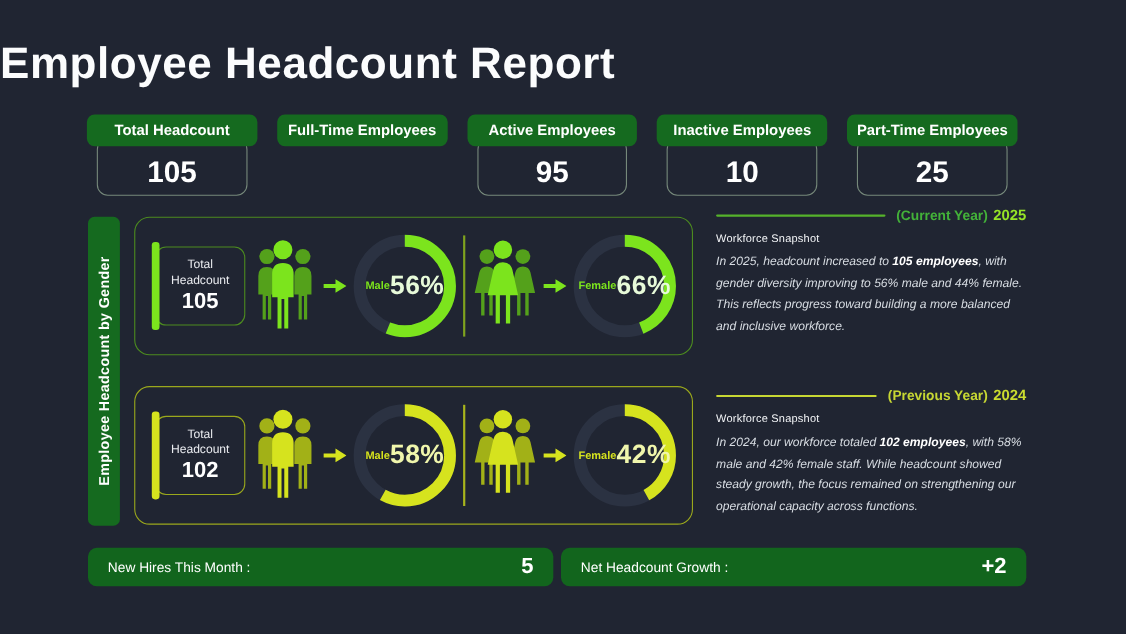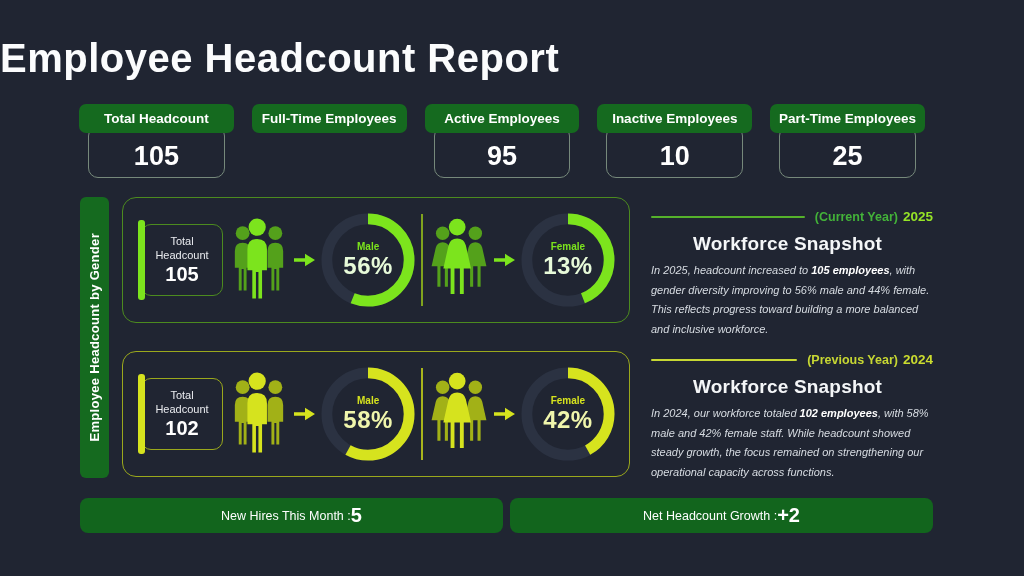--- a/index.html
+++ b/index.html
@@ -61,45 +61,45 @@
   .people{height:84px;width:60px;}
   .p-side{fill:var(--side);}
   .p-front{fill:var(--accent);}
 
   .arrow{width:21px;height:14px;fill:var(--accent);flex:0 0 auto;}
 
   .donut-wrap{position:relative;width:94px;height:94px;flex:0 0 auto;}
   .donut{width:94px;height:94px;display:block;}
   .donut .track{fill:none;stroke:#2B3242;stroke-width:11;}
   .donut .arc{fill:none;stroke:var(--accent);stroke-width:11;}
-  .donut-text{position:absolute;inset:0;display:flex;flex-direction:column;align-items:center;justify-content:center;}
+  .donut-text{position:absolute;inset:0;display:flex;flex-direction:row;align-items:center;justify-content:center;}
   .donut-label{font-size:10px;font-weight:600;color:var(--accent);}
   .donut-pct{font-size:24px;font-weight:bold;color:var(--num);letter-spacing:.5px;}
 
   .divider{width:2px;height:92px;background:var(--divider);flex:0 0 auto;}
 
   
   .snap{position:absolute;left:651px;width:282px;}
-  .snap.s2025{top:209px;}
+  .snap.s2025{top:188px;}
   .snap.s2024{top:352px;}
   .s2025{--tag:#43B239;--year:#96E427;--line:#55B22B;}
   .s2024{--tag:#C7D733;--year:#CBDC2F;--line:#C7D733;}
   .yearline{display:flex;align-items:center;justify-content:flex-end;gap:5px;}
   .yearline .line{flex:1;height:2px;border-radius:1px;background:var(--line);margin-right:5px;}
   .yearline .tag{font-size:12.5px;font-weight:bold;color:var(--tag);white-space:nowrap;}
   .yearline .yr{font-size:13.5px;font-weight:bold;color:var(--year);}
-  .snap-title{margin-top:9px;font-size:19px;font-weight:bold;color:#f4f6f8;letter-spacing:.2px;margin-left:42px;}
+  .snap-title{margin-top:9px;font-size:10px;font-weight:normal;color:#f4f6f8;letter-spacing:.2px;}
   .snap-para{margin-top:6px;font-size:11px;font-style:italic;color:#d7dce2;line-height:1.78;}
   .snap-para strong{color:#fff;}
 
   
   .footer{position:absolute;left:80px;top:498px;width:853px;display:flex;gap:7px;}
   .fpill{
     flex:1;height:35px;background:#12651D;border-radius:8px;
-    display:flex;align-items:center;justify-content:center;padding:0 18px;color:#fff;
+    display:flex;align-items:center;justify-content:space-between;padding:0 18px;color:#fff;
   }
   .flabel{font-size:12.5px;}
   .fvalue{font-size:20px;font-weight:bold;}
   .defs{position:absolute;width:0;height:0;overflow:hidden;}
 </style>
 </head>
 <body>
 
 <svg class="defs" aria-hidden="true">
   <defs>
@@ -181,21 +181,21 @@
   <svg class="arrow" viewBox="0 0 21 14">
       <path d="M0 5.2 h11 v-4.4 l10 6.2 -10 6.2 v-4.4 h-11 z"></path>
     </svg>
   <div class="donut-wrap">
     <svg class="donut" viewBox="0 0 96 96">
       <circle class="track" cx="48" cy="48" r="42"></circle>
       <circle class="arc" cx="48" cy="48" r="42" transform="rotate(-90 48 48)" stroke-dasharray="116.11326447667876 263.89378290154264"></circle>
     </svg>
     <div class="donut-text">
       <div class="donut-label">Female</div>
-      <div class="donut-pct">13%</div>
+      <div class="donut-pct">66%</div>
     </div>
   </div>
 </div>
 
 <div class="panel y2024">
   <div class="hc-box">
     <div class="hc-bar"></div>
     <div class="hc-label">Total Headcount</div>
     <div class="hc-value">102</div>
   </div>

